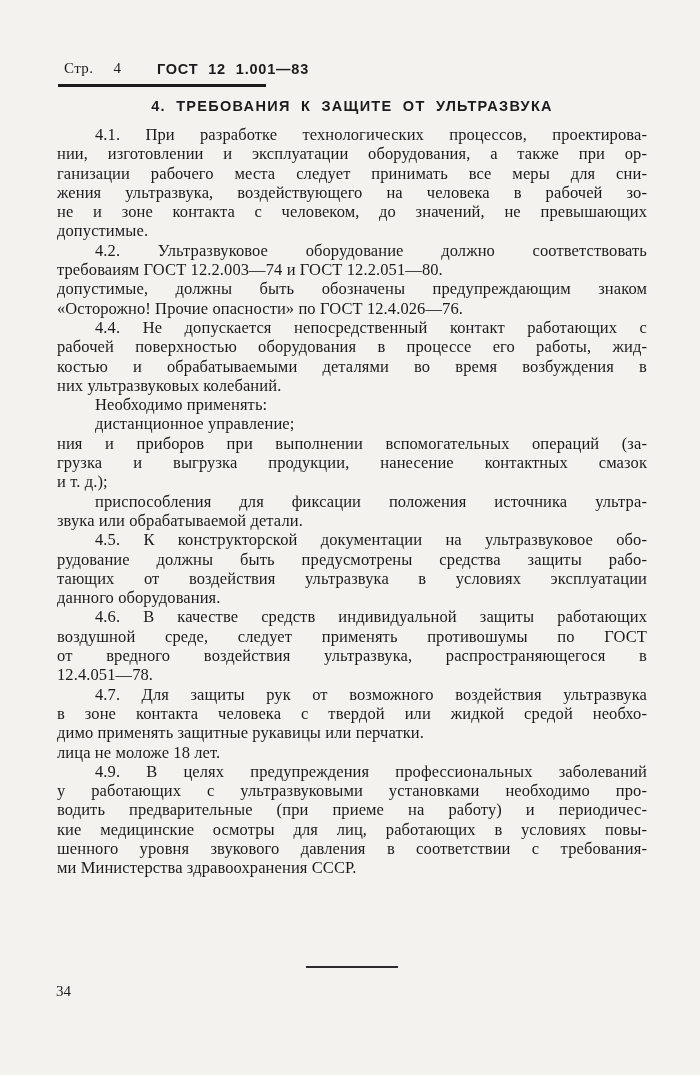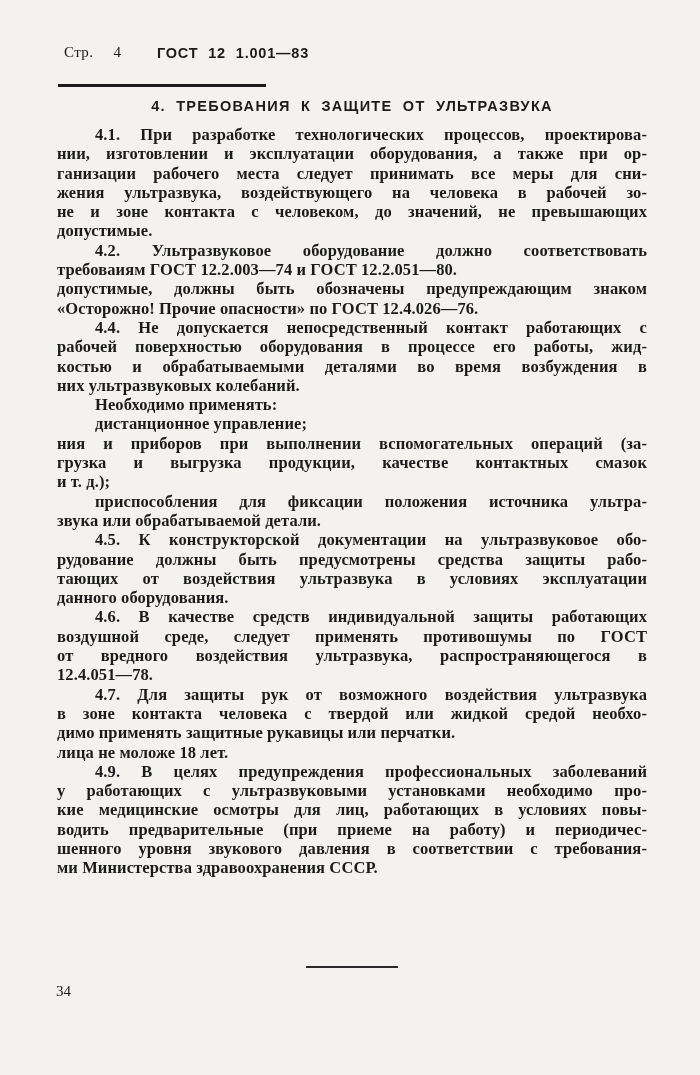--- a/index.html
+++ b/index.html
@@ -13,21 +13,21 @@
     height: 1075px;
     background: #f3f2ef;
     color: #1b1b1b;
     font-family: "Liberation Serif", "DejaVu Serif", serif;
     overflow: hidden;
   }
   
   .running-head {
     position: absolute;
     left: 64px;
-    top: 44px;
+    top: 60px;
     display: flex;
     align-items: flex-end;
     font-size: 15px;
     white-space: nowrap;
   }
   .running-head .hdr-label { letter-spacing: 0.4px; }
   .running-head .hdr-num { margin-left: 20px; }
   .running-head .hdr-code {
     margin-left: 36px;
     font-family: "Liberation Sans", "DejaVu Sans", sans-serif;
@@ -62,21 +62,21 @@
   .doc-body {
     position: absolute;
     left: 57px;
     top: 125px;
     width: 590px;
     font-size: 16.5px;
     line-height: 19.3px;
     letter-spacing: 0.1px;
   }
   .paragraph { margin: 0; }
-  .line { text-align: left; font-weight: bold; }
+  .line { text-align: left; }
   .line.just {
     text-align: justify;
     text-align-last: justify;
   }
   .line.indent { text-indent: 38px; }
   
   .foot-rule {
     position: absolute;
     left: 306px;
     top: 966px;
@@ -130,21 +130,21 @@
         <div class="line">них ультразвуковых колебаний.</div>
       </div>
       <div class="paragraph">
         <div class="line indent">Необходимо применять:</div>
       </div>
       <div class="paragraph">
         <div class="line indent">дистанционное управление;</div>
       </div>
       <div class="paragraph">
         <div class="line just">ния и приборов при выполнении вспомогательных операций (за-</div>
-        <div class="line just">грузка и выгрузка продукции, качестве контактных смазок</div>
+        <div class="line just">грузка и выгрузка продукции, нанесение контактных смазок</div>
         <div class="line">и т. д.);</div>
       </div>
       <div class="paragraph">
         <div class="line indent just">приспособления для фиксации положения источника ультра-</div>
         <div class="line">звука или обрабатываемой детали.</div>
       </div>
       <div class="paragraph">
         <div class="line indent just">4.5. К конструкторской документации на ультразвуковое обо-</div>
         <div class="line just">рудование должны быть предусмотрены средства защиты рабо-</div>
         <div class="line just">тающих от воздействия ультразвука в условиях эксплуатации</div>
@@ -160,22 +160,22 @@
         <div class="line indent just">4.7. Для защиты рук от возможного воздействия ультразвука</div>
         <div class="line just">в зоне контакта человека с твердой или жидкой средой необхо-</div>
         <div class="line">димо применять защитные рукавицы или перчатки.</div>
       </div>
       <div class="paragraph">
         <div class="line">лица не моложе 18 лет.</div>
       </div>
       <div class="paragraph">
         <div class="line indent just">4.9. В целях предупреждения профессиональных заболеваний</div>
         <div class="line just">у работающих с ультразвуковыми установками необходимо про-</div>
+        <div class="line just">водить предварительные (при приеме на работу) и периодичес-</div>
         <div class="line just">кие медицинские осмотры для лиц, работающих в условиях повы-</div>
-        <div class="line just">водить предварительные (при приеме на работу) и периодичес-</div>
         <div class="line just">шенного уровня звукового давления в соответствии с требования-</div>
         <div class="line">ми Министерства здравоохранения СССР.</div>
       </div>
     </div>
 
   <div class="foot-rule"></div>
   <div class="folio">34</div>
 
 </div>
 

